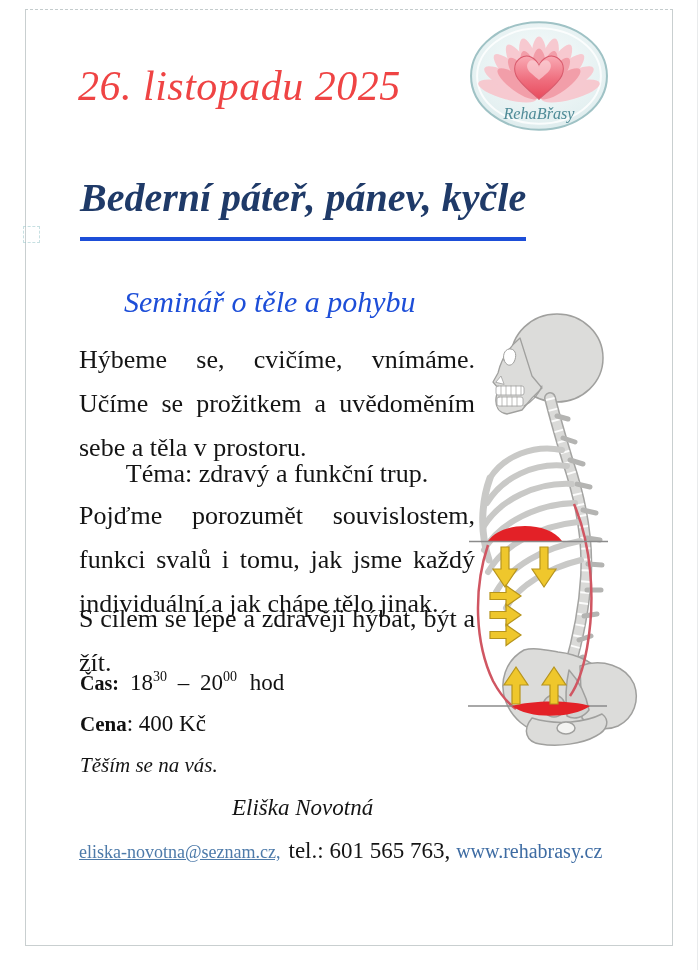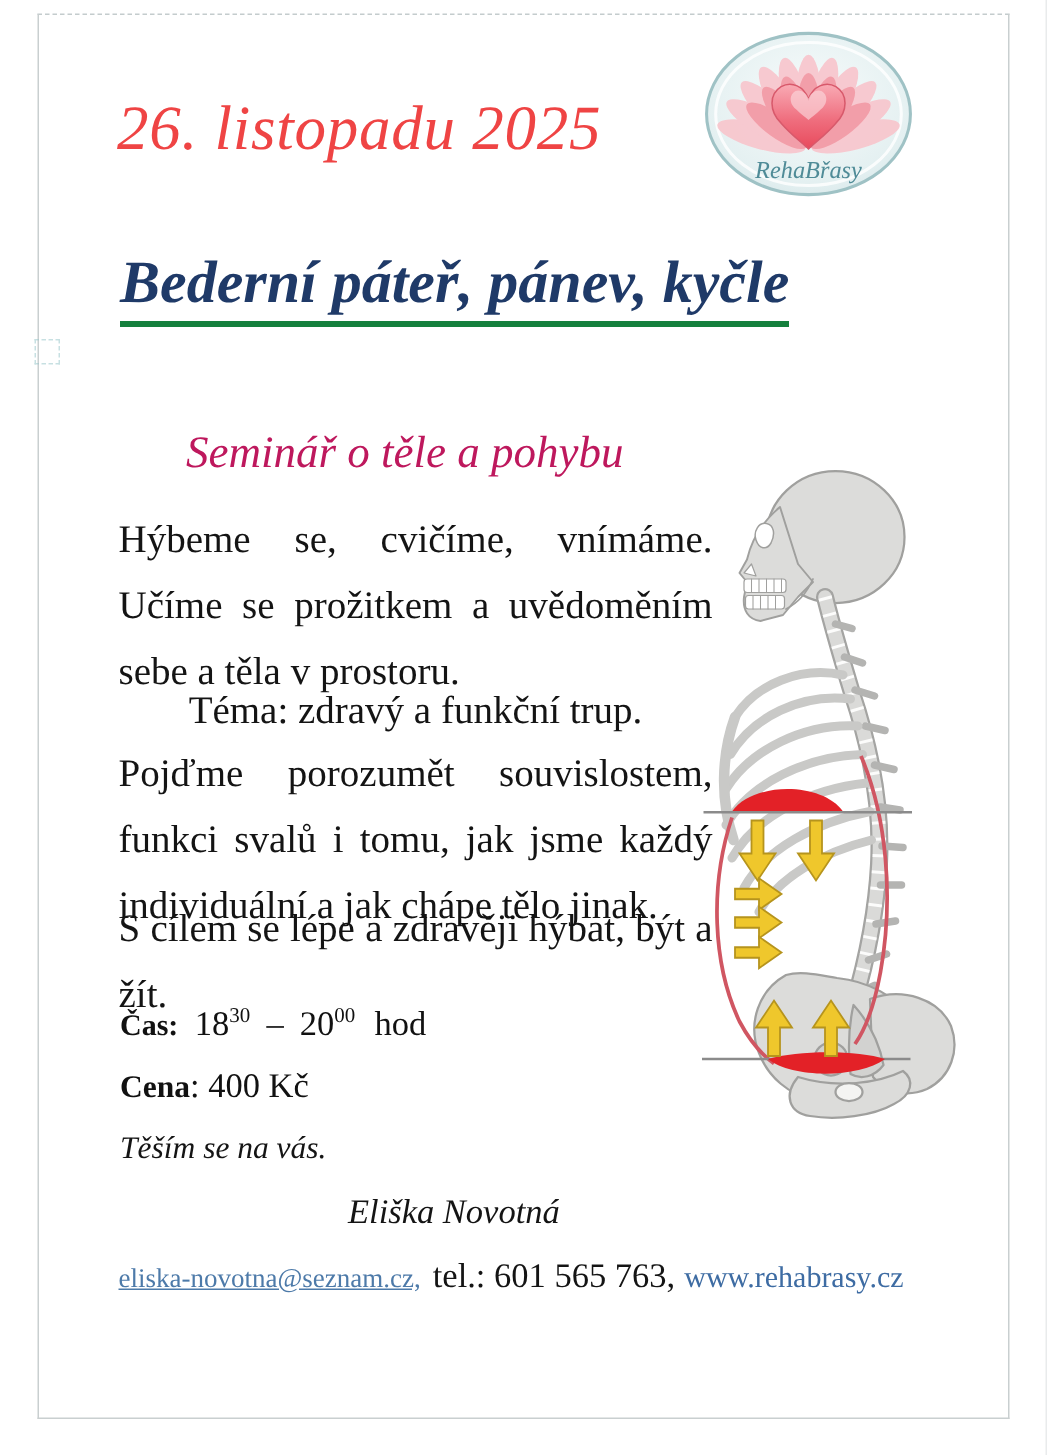--- a/index.html
+++ b/index.html
@@ -25,25 +25,25 @@
   .date{
     position:absolute;left:78px;top:62px;
     font-size:42px;font-style:italic;color:#ef4444;letter-spacing:.5px;
   }
   .logo{position:absolute;left:468px;top:20px;width:142px;height:112px;}
   .title{
     position:absolute;left:80px;top:164px;
     font-size:40px;font-weight:bold;font-style:italic;color:#1f3a68;
   }
   .title .title-text{
-    display:inline-block;border-bottom:4px solid #15803d;padding-bottom:3px;
+    display:inline-block;border-bottom:4px solid #1d4ed8;padding-bottom:16px;margin-top:10px;
   }
   .subtitle{
     position:absolute;left:124px;top:285px;
-    font-size:30px;font-style:italic;color:#be185d;
+    font-size:30px;font-style:italic;color:#1d4ed8;
   }
   .para{
     position:absolute;left:79px;width:396px;
     font-size:26px;line-height:44px;color:#141414;
     text-align:justify;
   }
   .p1{top:338px;}
   .p2{top:452px;text-align:center;}
   .p3{top:494px;}
   .p4{top:597px;}

